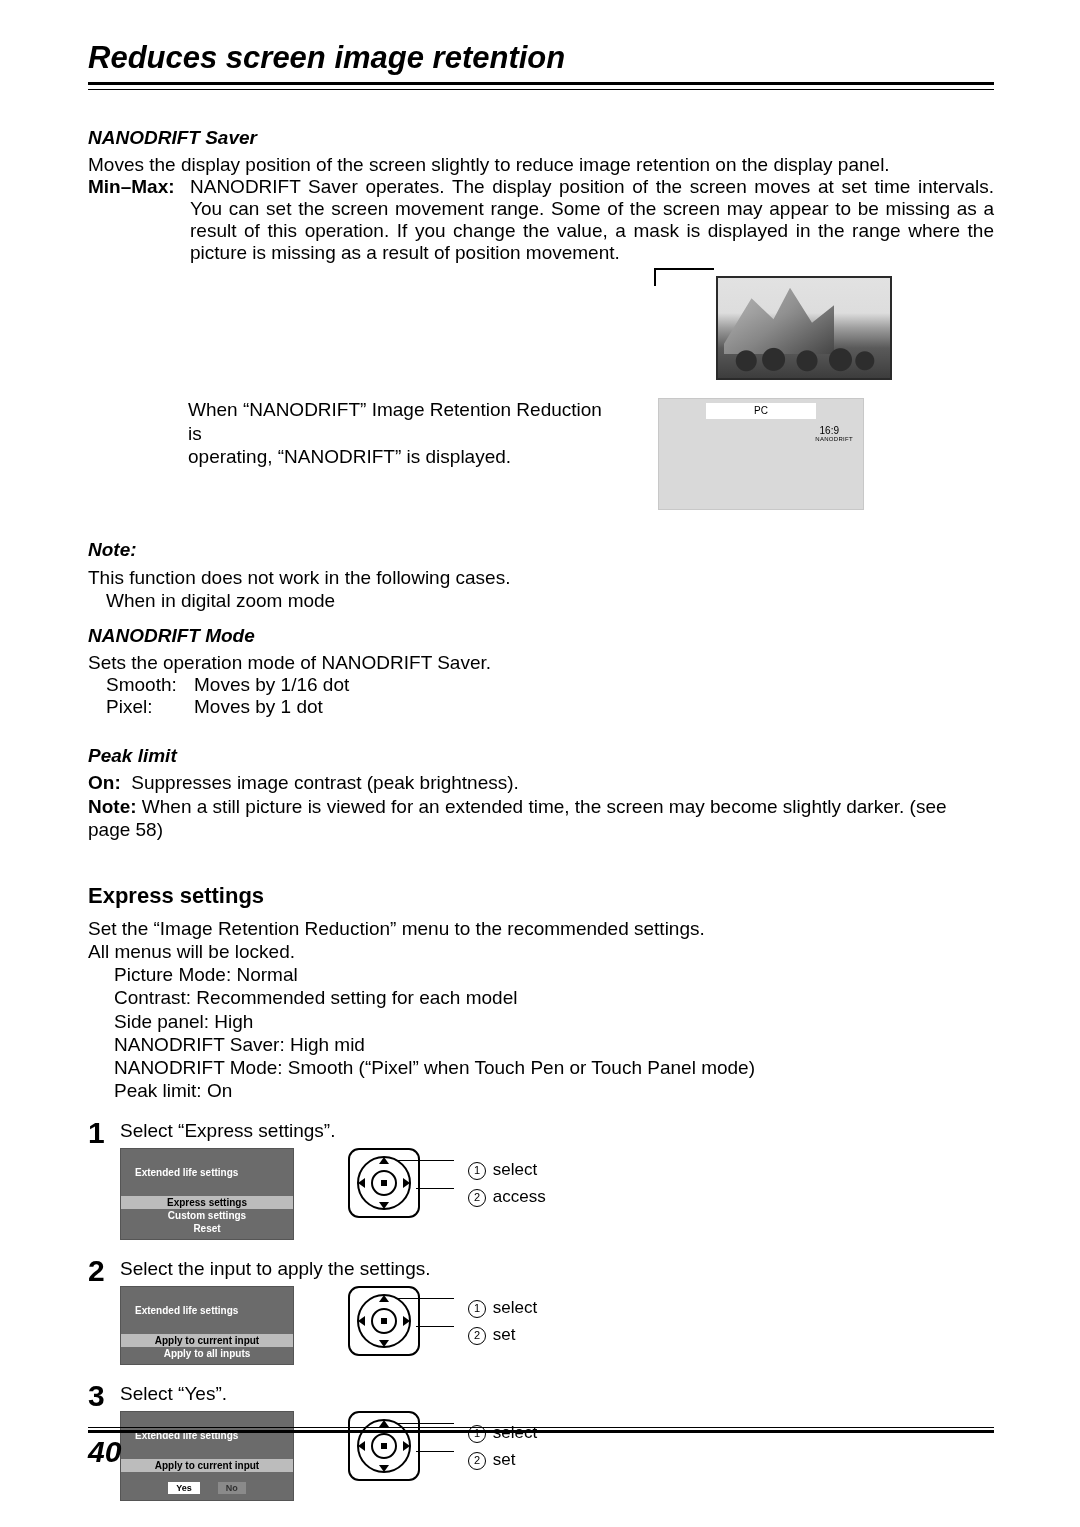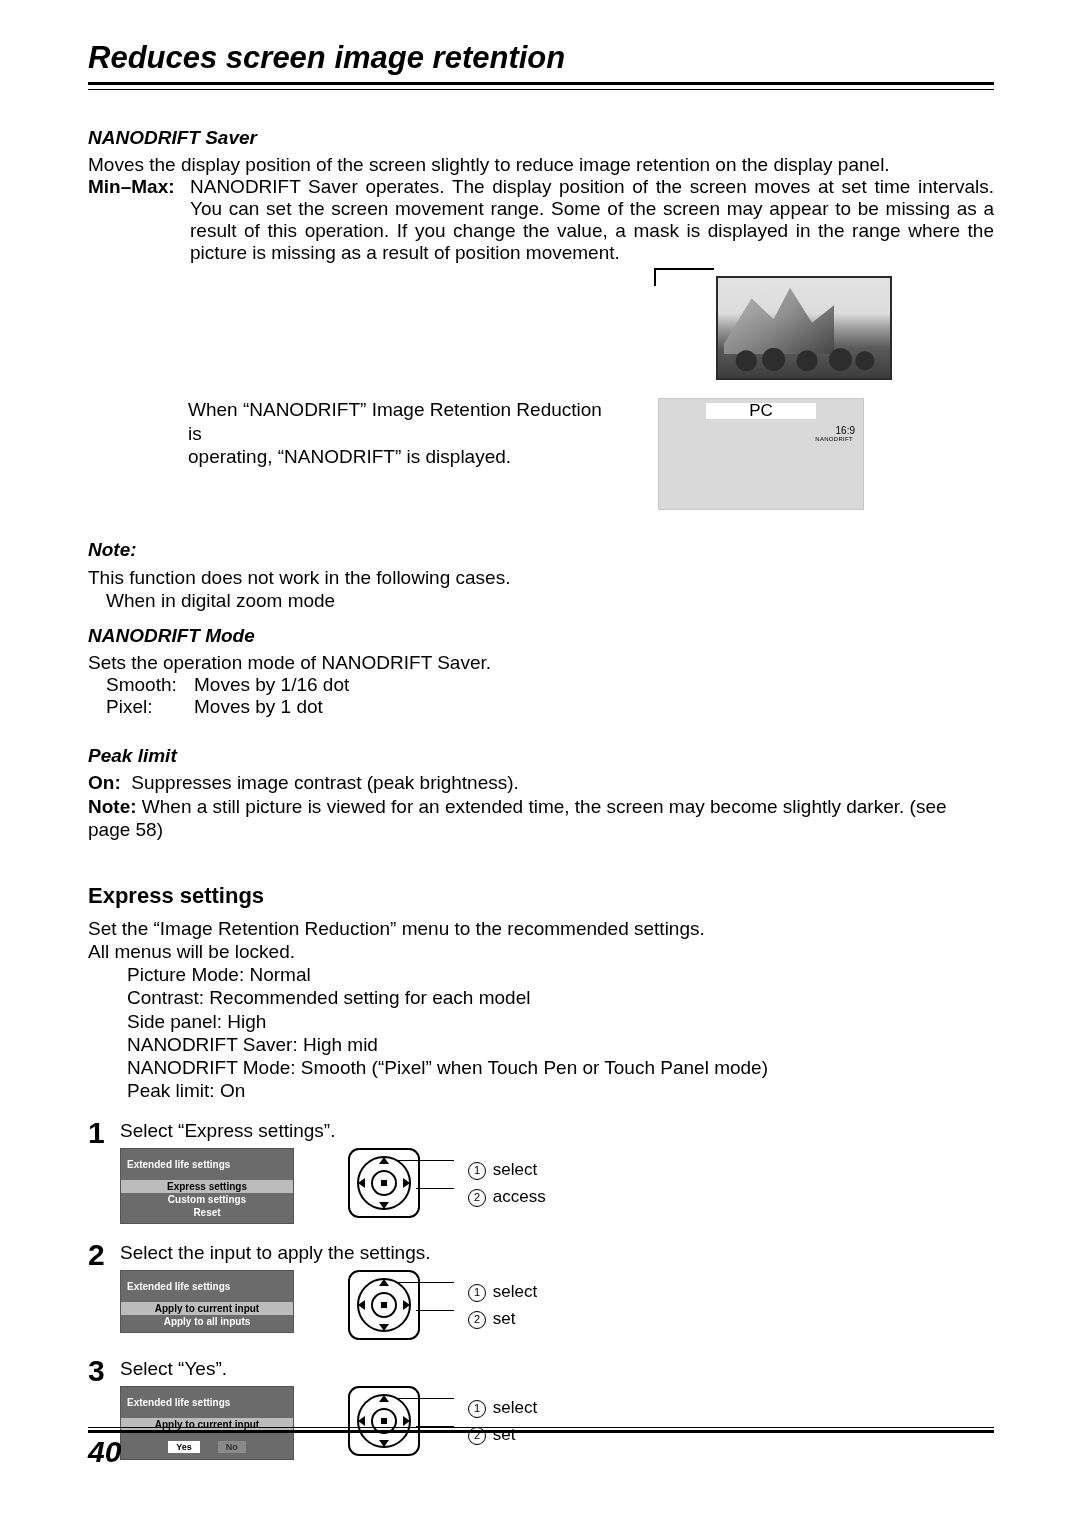--- a/index.html
+++ b/index.html
@@ -79,23 +79,23 @@
     background: #d9d9d9;
     border: 1px solid #c8c8c8;
     position: relative;
     font-size: 11px;
     color: #000;
     text-align: center;
   }
   .osd .chip {
     position: absolute; left: 50%; transform: translateX(-50%);
     top: 4px; width: 110px; height: 16px; line-height: 16px;
-    background: #fff; font-family: Arial; font-size: 17px;
-  }
-  .osd .ratio { position: absolute; right: 8px; top: 26px; font-size: 10px; }
+    background: #fff; font-family: Arial; font-size: 10px;
+  }
+  .osd .ratio { position: absolute; right: 24px; top: 26px; font-size: 10px; }
   .osd .nano  { position: absolute; right: 10px; top: 37px; font-size: 6px; letter-spacing: .3px; }
 
   .modes { margin-left: 18px; }
   .modes .row { display: flex; }
   .modes .row .k { font-weight: normal; flex: 0 0 88px; }
 
   .subhead {
     font-size: 22px;
     font-weight: bold;
     margin-top: 42px;
@@ -113,21 +113,21 @@
 
   
   .menu {
     width: 172px;
     background: #6b6b6b;
     color: #fff;
     font-size: 10px;
     font-weight: bold;
     border: 1px solid #555;
   }
-  .menu .title { padding: 10px 6px; text-align: left; }
+  .menu .title { padding: 18px 6px; text-align: left; margin-left: 8px; }
   .menu .items { padding: 0 0 4px 0; }
   .menu .item  { text-align: center; padding: 1px 0; }
   .menu .item.hl { background: #bcbcbc; color: #000; }
   .menu .btns { display: flex; justify-content: center; gap: 18px; padding: 6px 0; }
   .menu .btn { background: #fff; color: #000; font-size: 9px; padding: 1px 8px; }
   .menu .btn.dim { background: #8a8a8a; color: #303030; }
 
   
   .joy-wrap { display: flex; align-items: center; gap: 14px; }
   .joystick { width: 72px; height: 70px; }
@@ -198,21 +198,21 @@
     </div>
   </div>
 
   <p class="sec-head" style="margin-top:26px">Peak limit</p>
   <p><b>On:</b>&nbsp;&nbsp;<span>Suppresses image contrast (peak brightness).</span></p>
   <p><b>Note:</b> <span>When a still picture is viewed for an extended time, the screen may become slightly darker. (see page 58)</span></p>
 
   <div class="subhead">Express settings</div>
   <p>Set the “Image Retention Reduction” menu to the recommended settings.</p>
   <p>All menus will be locked.</p>
-  <div style="margin-left:39px">
+  <div style="margin-left:26px">
     <p>Picture Mode: Normal</p>
     <p>Contrast: Recommended setting for each model</p>
     <p>Side panel: High</p>
     <p>NANODRIFT Saver: High mid</p>
     <p>NANODRIFT Mode: Smooth (“Pixel” when Touch Pen or Touch Panel mode)</p>
     <p>Peak limit: On</p>
   </div>
 
   <div class="steps" id="steps">
       <div class="step">

